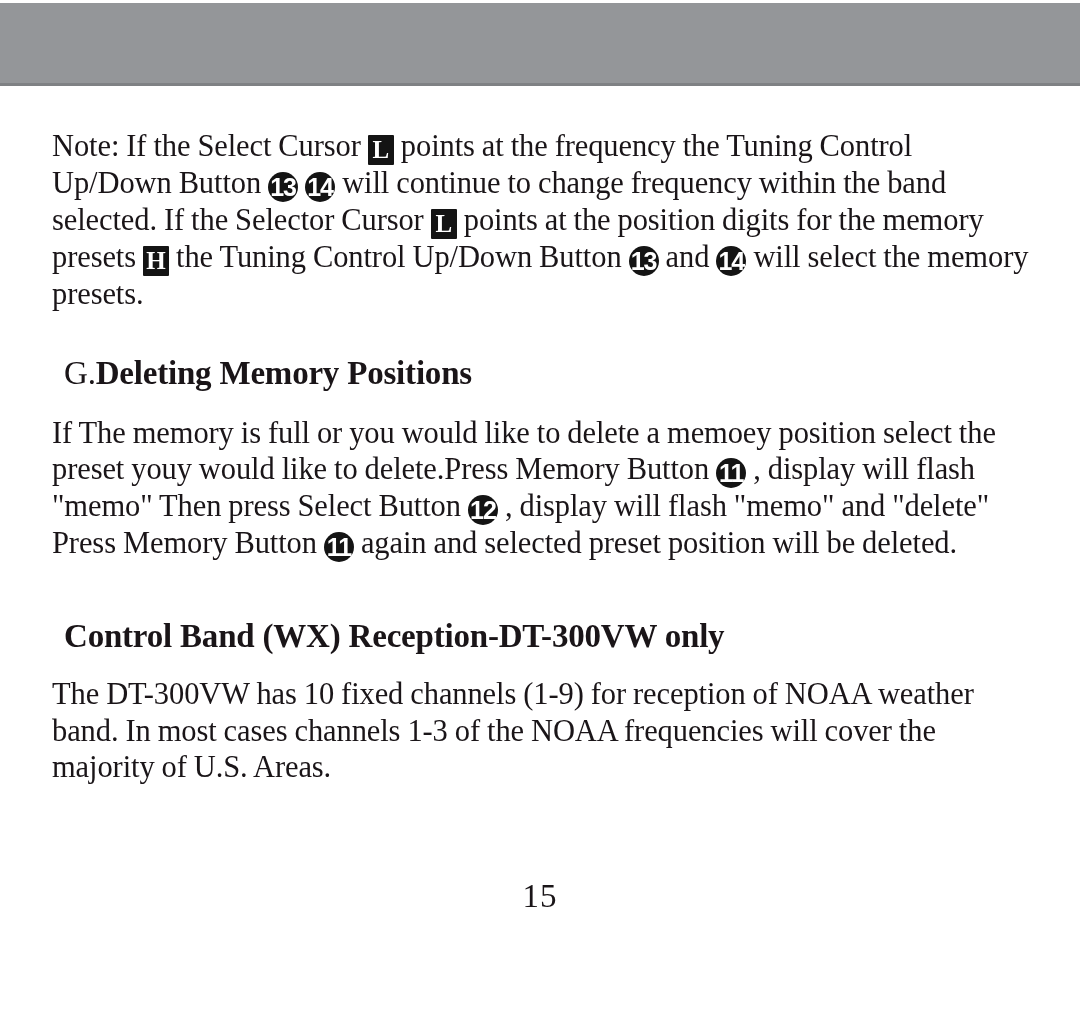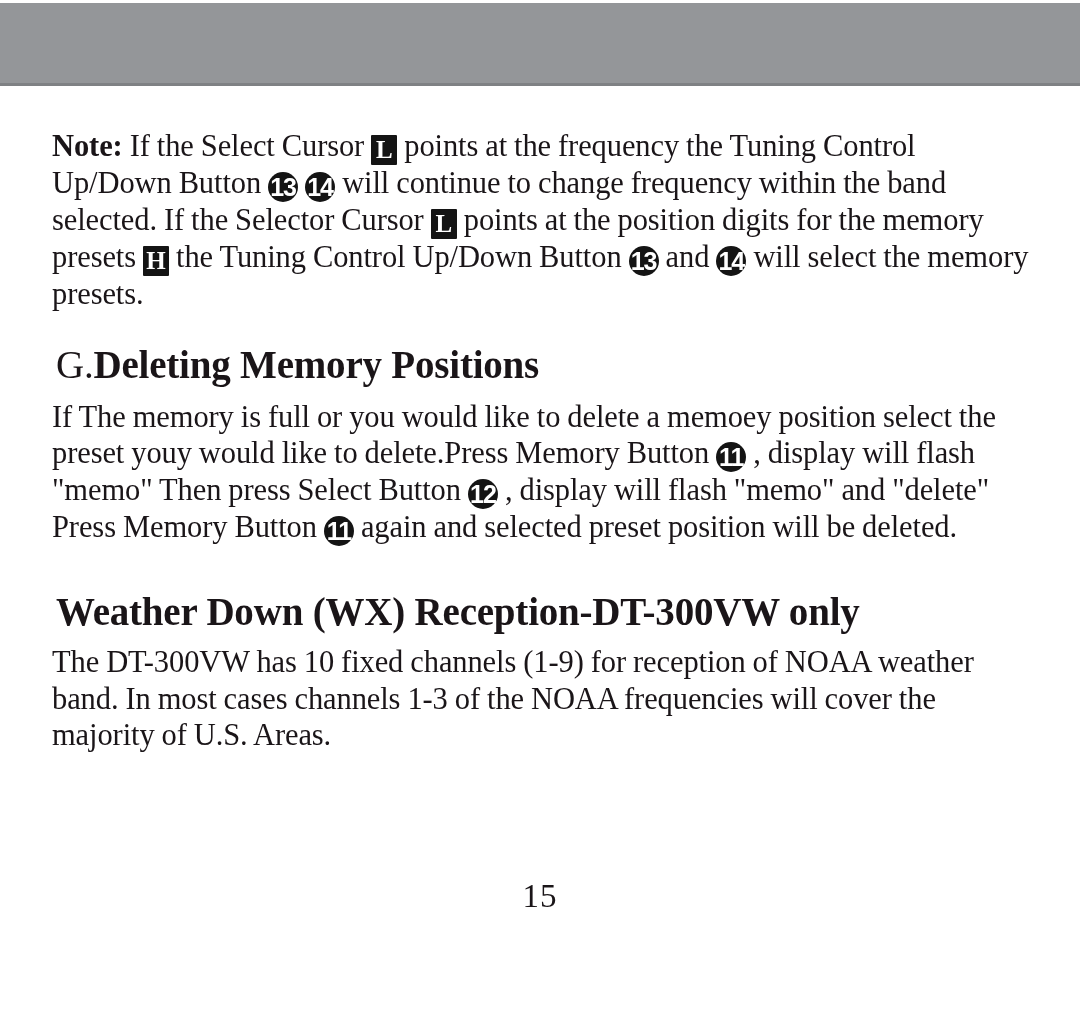--- a/index.html
+++ b/index.html
@@ -39,25 +39,25 @@
 
   p.para {
     margin: 0;
     font-size: 30.5px;
     line-height: 36.5px;
     letter-spacing: -0.1px;
     text-align: left;
     word-spacing: -0.5px;
   }
 
-  .bold { font-weight: bold; }
+  .bold { font-weight: normal; }
 
   h3.heading {
-    margin: 4px;
-    font-size: 39px;
+    margin: 12px;
+    font-size: 33px;
     line-height: 36px;
     font-weight: bold;
     letter-spacing: -0.2px;
   }
   h3.heading .lead {
     font-weight: normal;
   }
 
   .gap-note    { height: 30px; }
   .gap-gsec    { height: 12px; }
@@ -116,21 +116,21 @@
   <div class="gap-note"></div>
 
   <h3 class="heading"><span class="lead">G.</span><span>Deleting Memory Positions</span></h3>
 
   <div class="gap-gsec"></div>
 
   <p class="para"><span>If The memory is full or you would like to delete a memoey position select the preset youy would like to delete.Press Memory Button </span><span class="badge circle">11</span><span> , display will flash "memo"  Then press Select Button </span><span class="badge circle">12</span><span> , display will flash "memo" and "delete" Press Memory Button </span><span class="badge circle">11</span><span> again and selected preset  position will be deleted.</span></p>
 
   <div class="gap-wx"></div>
 
-  <h3 class="heading">Weather Down (WX) Reception-DT-300VW only</h3>
+  <h3 class="heading">Control Band (WX) Reception-DT-300VW only</h3>
 
   <div class="gap-wxbody"></div>
 
   <p class="para">The DT-300VW has 10 fixed channels (1-9) for reception of NOAA weather band. In most cases channels 1-3 of the NOAA frequencies will cover the majority of U.S. Areas.</p>
 
 </div>
 
 <div class="page-number">15</div>
 
 </body></html>

